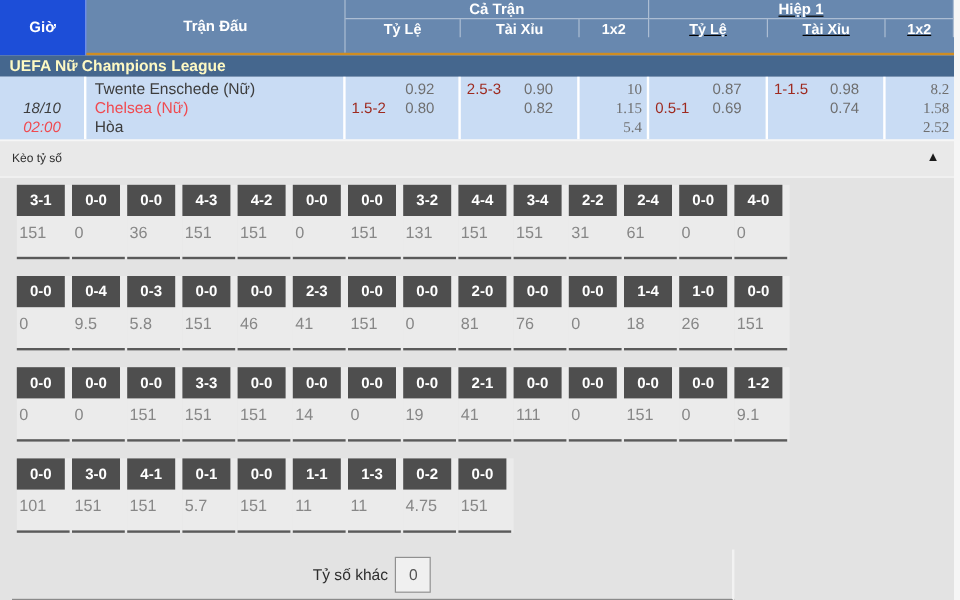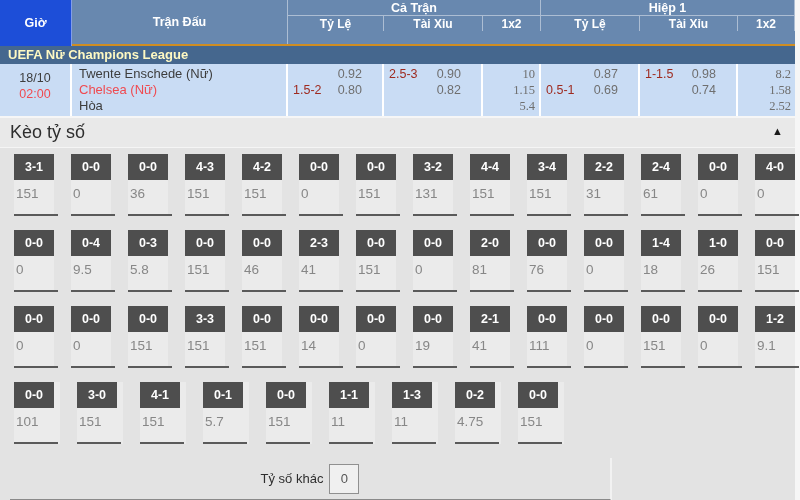--- a/index.html
+++ b/index.html
@@ -10,62 +10,62 @@
   
   .odds-table { width:795px; background:#fff; }
   .hdr { display:flex; height:46px; background:#6888af; position:relative; }
   .hcell { color:#fff; font-weight:bold; font-size:12.5px; display:flex;
            align-items:center; justify-content:center; height:44px;
            border-right:1px solid rgba(255,255,255,.45); }
   .c-time  { width:72px; height:46px; background:#1d4ed8; }
   .c-match { width:216px; }
   .hgroup { display:flex; flex-direction:column; height:31px; }
   .g-full { width:253px; }
-  .g-half { width:254px; }
+  .g-half { width:254px;text-decoration:underline; }
   .gl { height:22px; color:#fff; font-weight:bold; font-size:12.5px;
         display:flex; align-items:center; justify-content:center;
         border-bottom:1px solid rgba(255,255,255,.45);
         border-right:1px solid rgba(255,255,255,.45); }
   .srow { display:flex; height:21px; }
   .sc { color:#fff; font-weight:bold; font-size:12px; display:flex;
         align-items:center; justify-content:center;
         border-right:1px solid rgba(255,255,255,.45); }
   .w-hdp-f{width:96px} .w-ou-f{width:99px} .w-1x2-f{width:58px}
   .w-hdp-h{width:99px} .w-ou-h{width:98px} .w-1x2-h{width:57px}
   .orange-line { position:absolute; left:72px; right:0; bottom:0; height:2px; background:#cf8d22; }
 
   
   .league-bar { height:18px; background:#45678e; color:#fef9c3; font-weight:bold;
                 font-size:13px; line-height:18px; padding-left:8px; }
 
   
   .match-row { display:flex; background:#c9dcf4; height:52px; }
   .cell { border-right:2px solid #fff; padding-top:1px; font-size:12.5px; color:#3d3d3d; }
-  .cell.c-time { display:block; background:#c9dcf4; height:52px; text-align:center; padding-top:6px; }
+  .cell.c-time { display:block; background:#c9dcf4; height:52px; text-align:center; padding-top:18px;font-style:italic; }
   .date { line-height:16px; }
   .time { line-height:16px; color:#f04a50; }
   .cell.c-match { padding-left:7px; padding-top:2px; }
   .teamline { line-height:16px; white-space:nowrap; font-size:13px; }
   .away-line { color:#f04a50; }
   .oline { display:flex; justify-content:space-between; line-height:16px;
            padding:0 20px 0 5px; }
   .maroon { color:#9e2a1f; }
   .oval { color:#6f6f6f; margin-left:auto; }
   .x12line { text-align:right; padding-right:4px; color:#6f6f6f; line-height:16px;font-family:Liberation Serif, serif; }
   .odds-cell { padding-top:2px; }
 
   
   .cs-panel { width:795px; background:#e3e3e3; height:382px; margin-top:2px; }
   .cs-header { height:30px; background:#e9e9e9; border-bottom:1px solid #f5f5f5;
                display:flex; align-items:center; position:relative; }
-  .cs-title { font-size:18px; color:#2e2e2e; padding-left:10px; }
+  .cs-title { font-size:10px; color:#2e2e2e; padding-left:10px; }
   .tri { position:absolute; right:12px; top:7px; font-size:11px; color:#1a1a1a; cursor:pointer; }
 
   .cs-grid { padding:6px 0 0 14px; }
-  .score-row { display:flex; column-gap:17px; margin-bottom:14px; }
+  .score-row { display:flex; column-gap:0; margin-bottom:14px; }
   .score-cell { width:46px; height:62px; background:#ebebeb; position:relative; cursor:pointer; }
   .chip { width:40px; height:26px; background:#4e4e4e; color:#fff; font-weight:bold;
           font-size:12.5px; display:flex; align-items:center; justify-content:center; }
   .val { font-size:13.5px; color:#878787; padding:6px 0 0 2px; line-height:15px; }
   .uline { position:absolute; bottom:0; left:0; width:44px; height:2px; background:#5a5a5a; }
 
   .cs-other { margin-left:10px; width:602px; height:43px;
               border-bottom:2px solid #8a8a8a; border-right:2px solid #f2f2f2;
               display:flex; align-items:center; justify-content:center; }
   .other-label { font-size:13px; color:#2e2e2e; margin-right:6px; }

